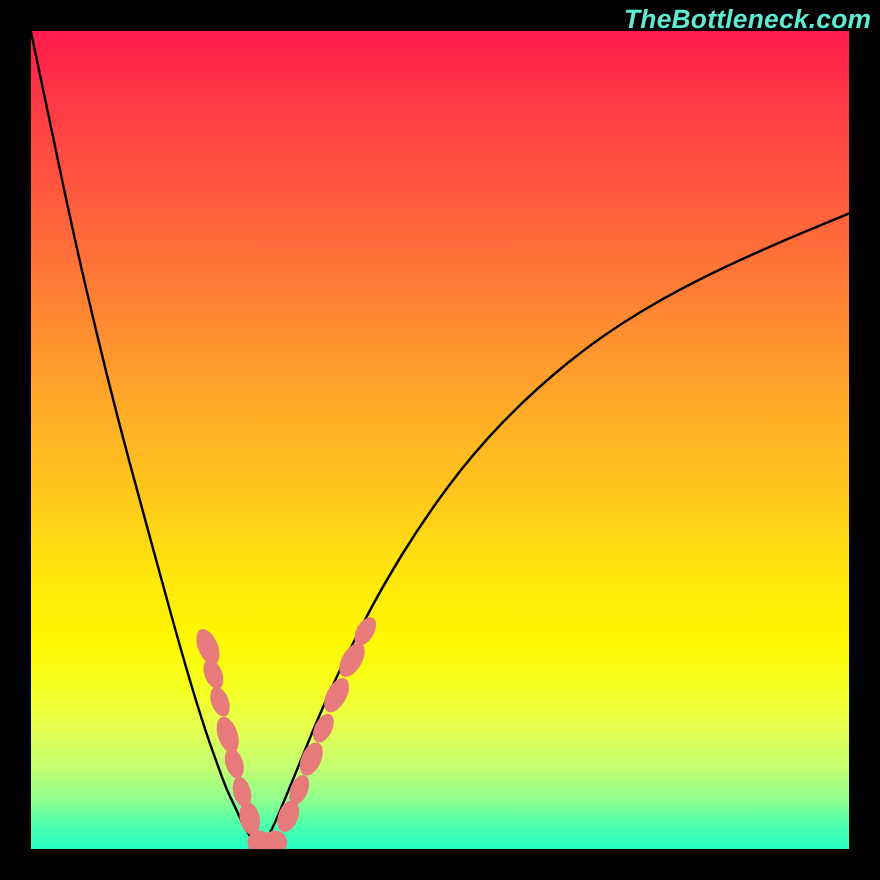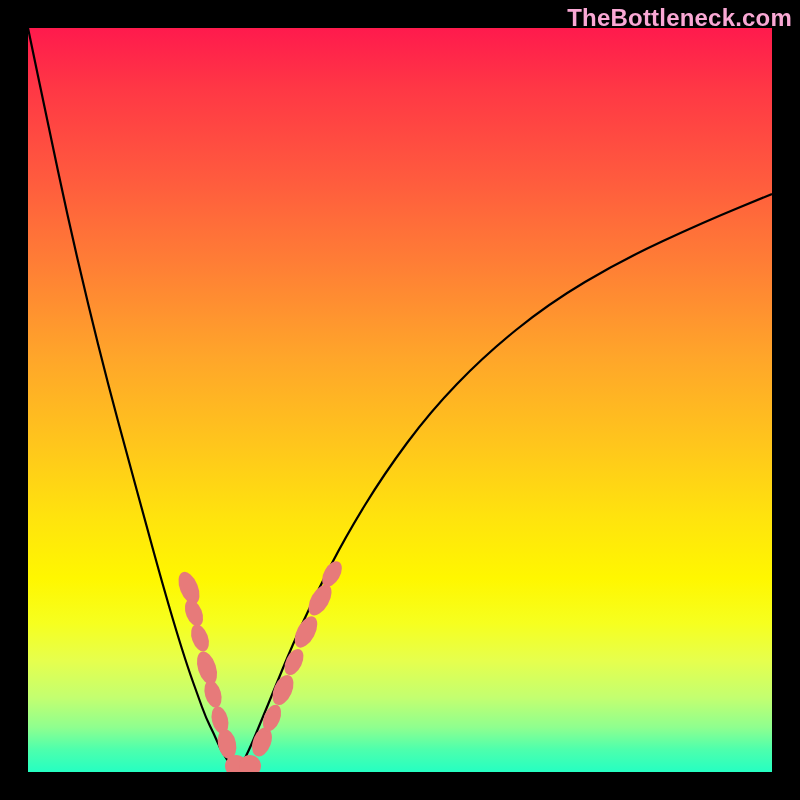--- a/index.html
+++ b/index.html
@@ -43,25 +43,26 @@
       #c3ff70 90%,
       #8fff8f 94%,
       #4dffad 97%,
       #25ffc2 100%
     );
   }
   .watermark {
     position: absolute;
     top: 4px;
     right: 8px;
-    color: #f9a8d4;
+    color: #5eead4;
     font-size: 24px;
     font-weight: 600;
     letter-spacing: 0.2px;
     user-select: none;
+    font-style: italic;
   }
   svg {
     position: absolute;
     inset: 0;
   }
   .curve {
     fill: none;
     stroke: #000;
     stroke-width: 2.2;
   }

